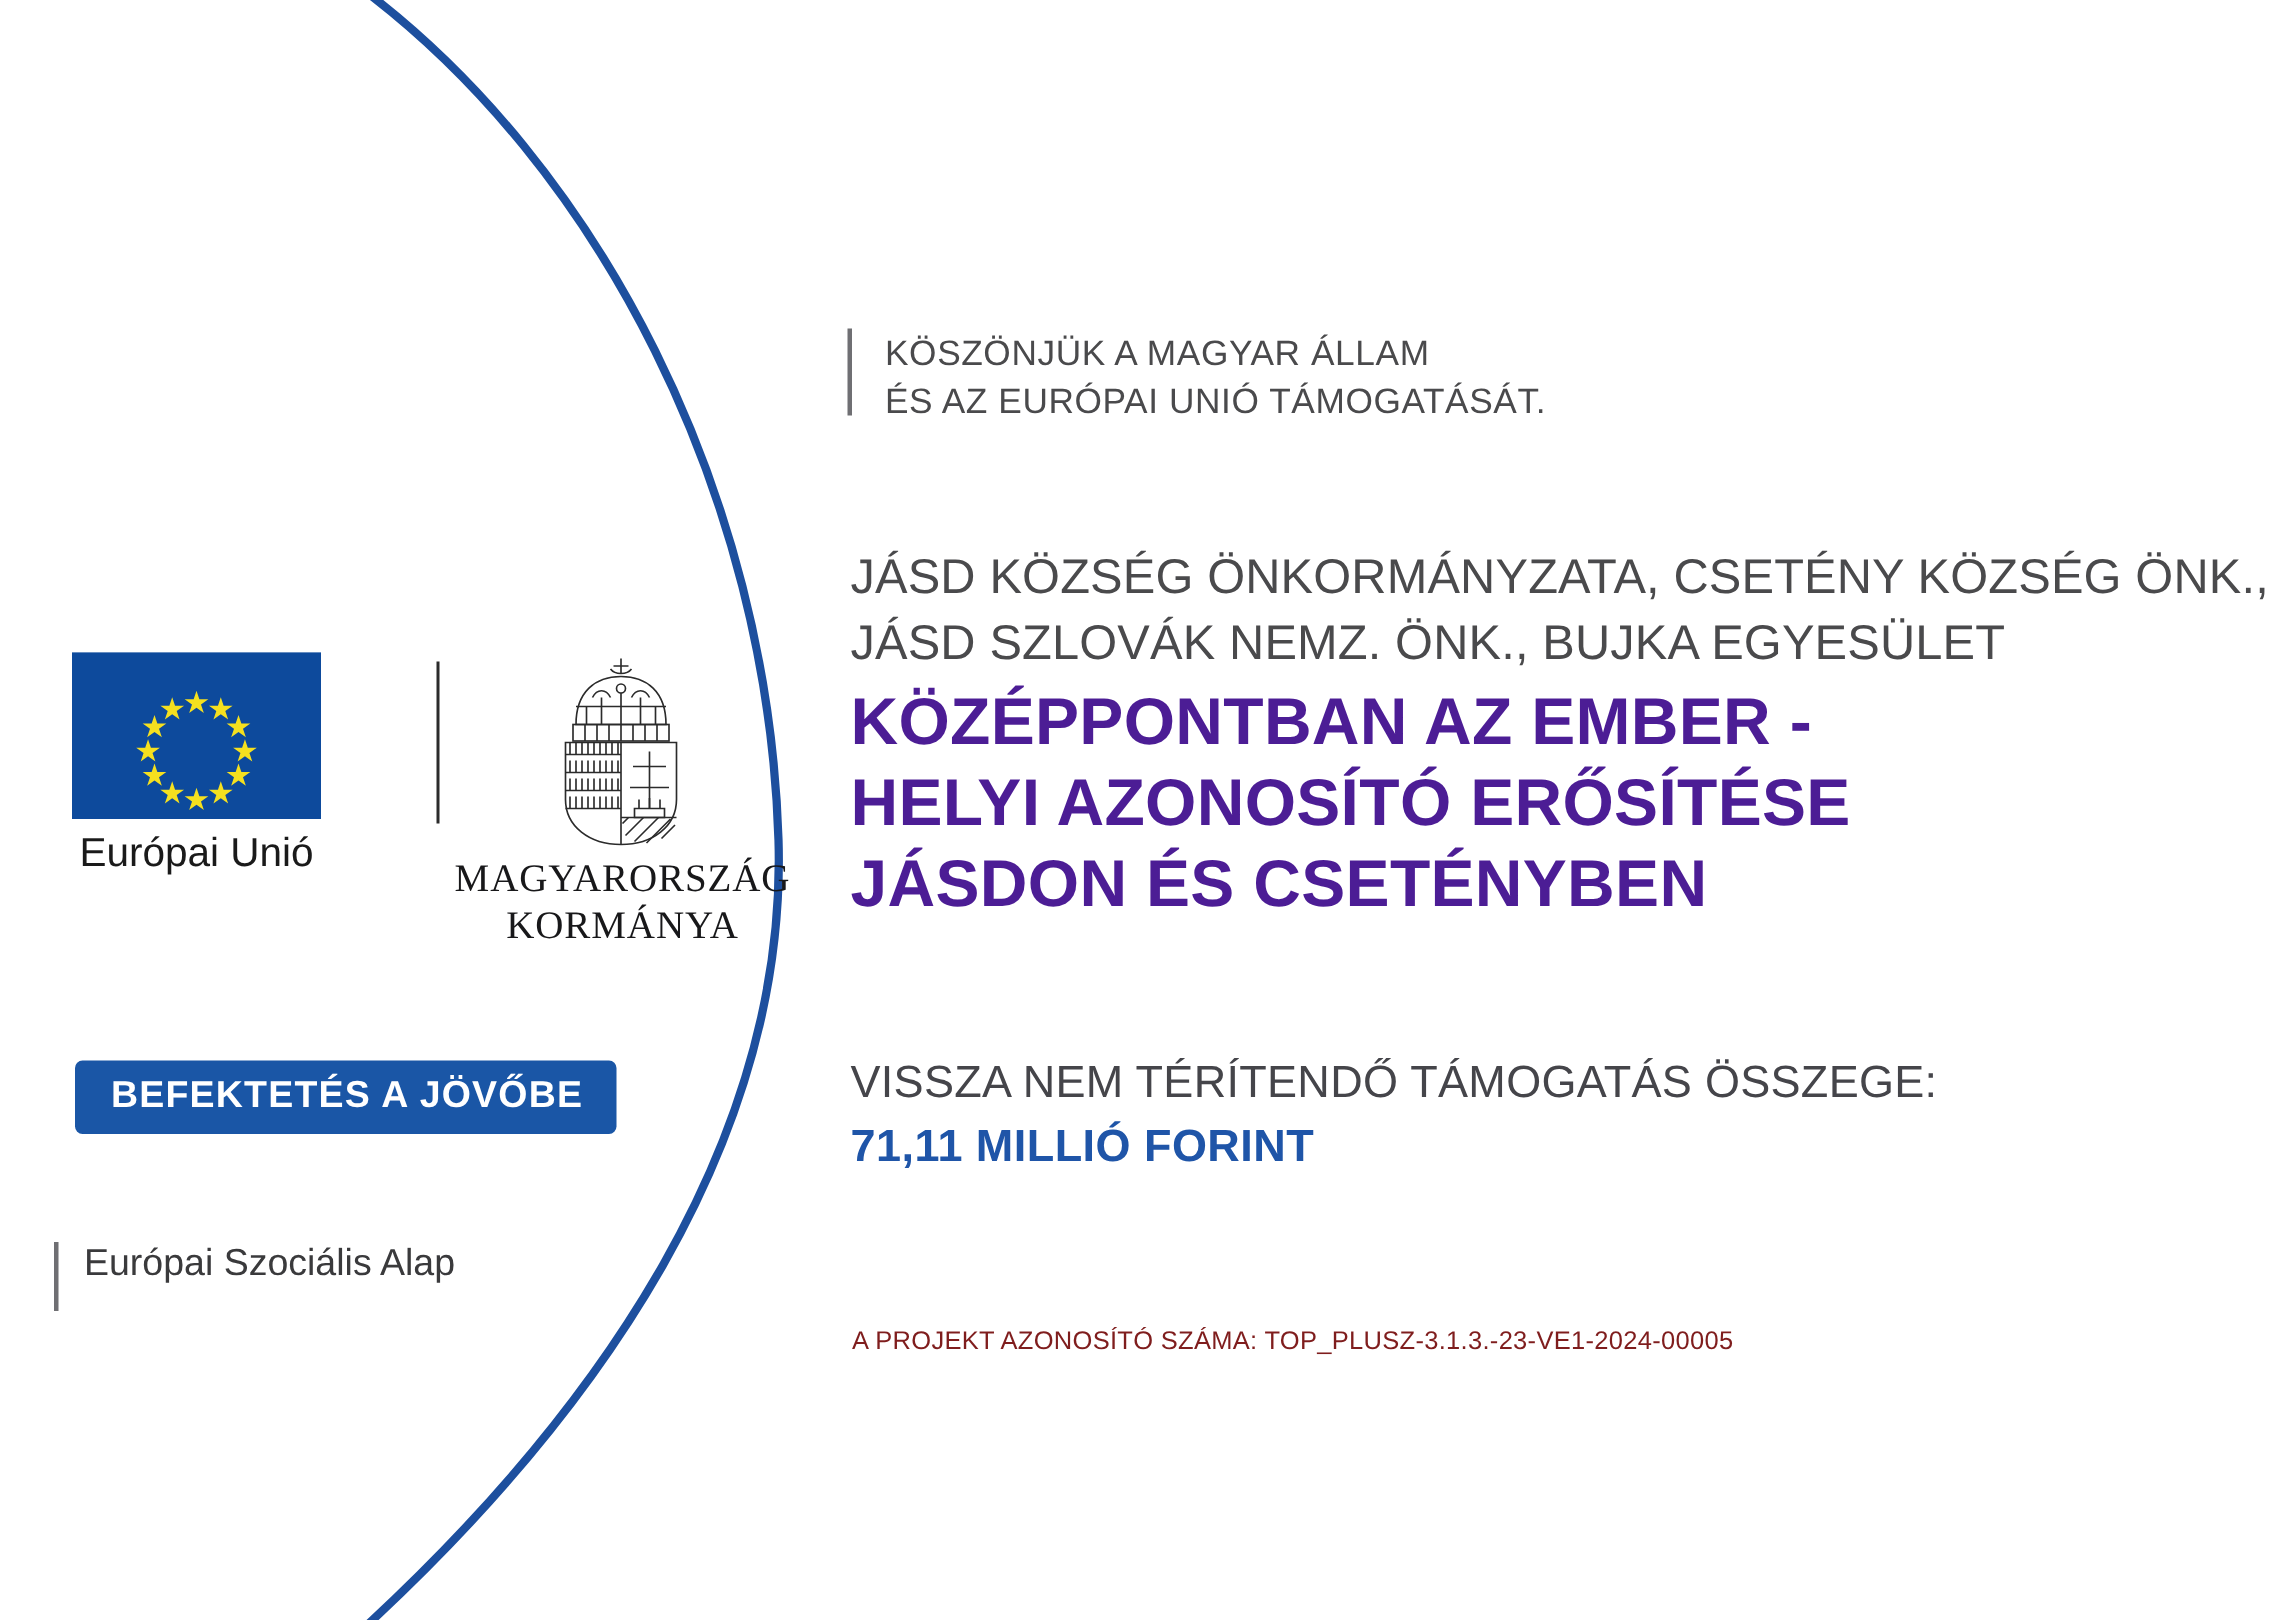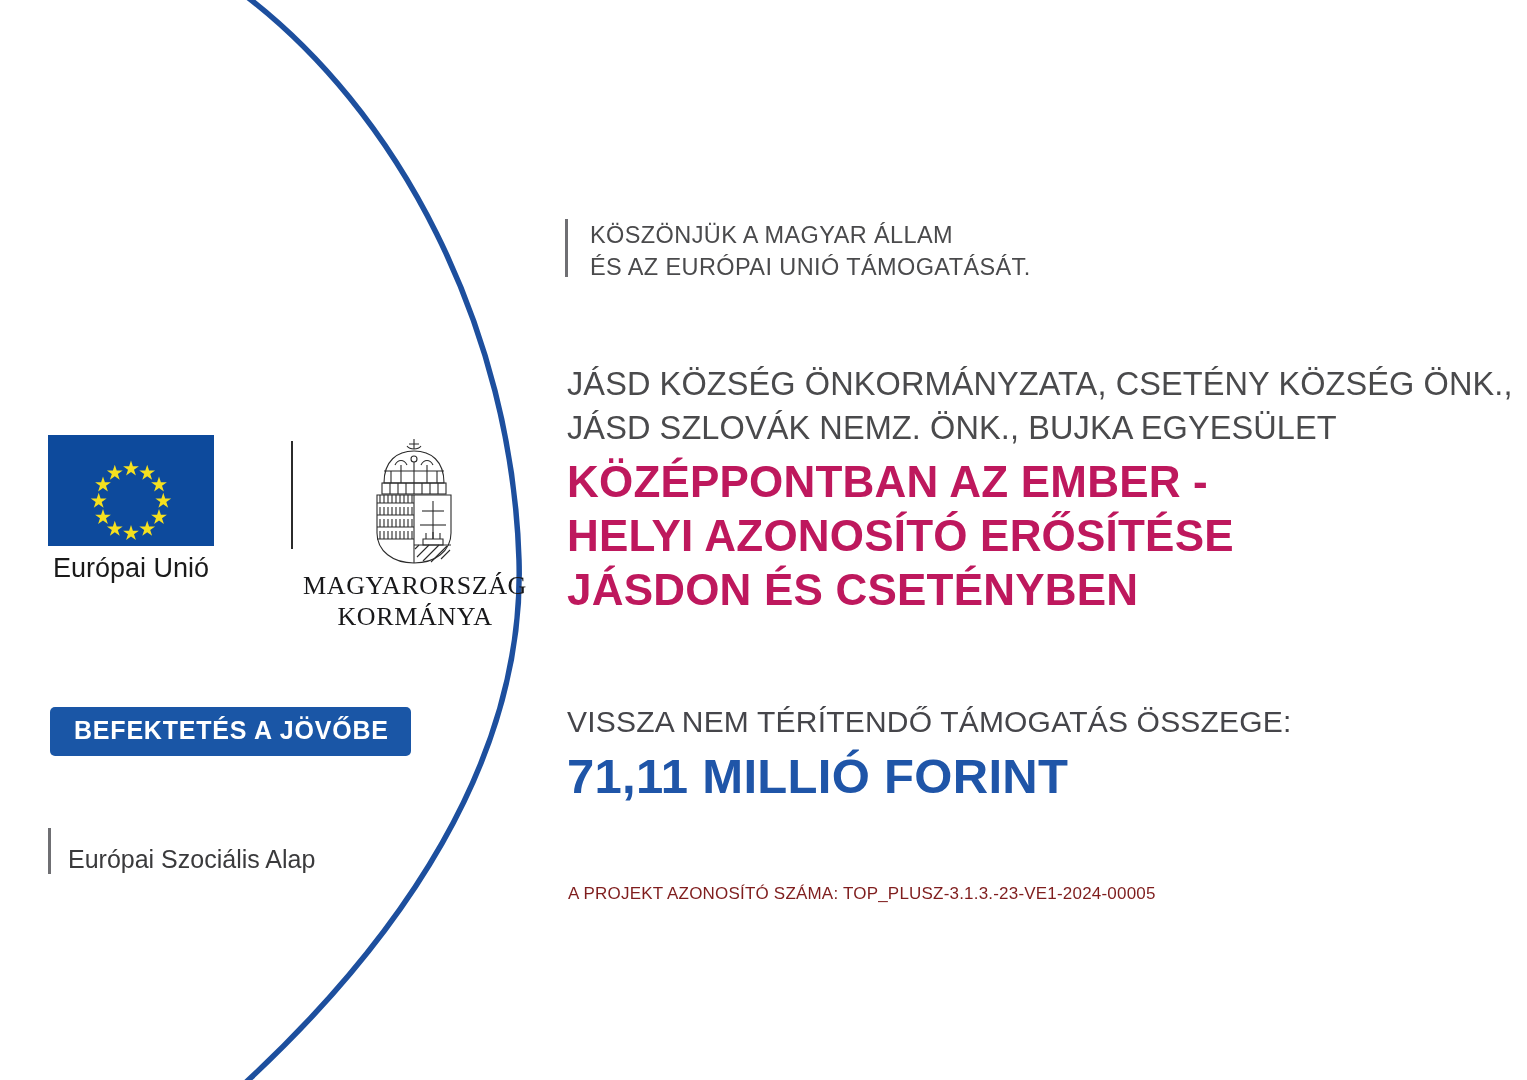--- a/index.html
+++ b/index.html
@@ -122,24 +122,24 @@
     color: #ffffff;
     font-size: 25px;
     font-weight: bold;
     letter-spacing: 0.8px;
     white-space: nowrap;
   }
 
   
   .esf-row {
     position: absolute;
-    left: 48px;
+    left: 36px;
     top: 828px;
     display: flex;
-    align-items: flex-end;
+    align-items: flex-start;
   }
   .esf-bar {
     width: 3px;
     height: 46px;
     background: #6f6f73;
     margin-right: 17px;
   }
   .esf-text {
     font-size: 25px;
     color: #3a3a3c;
@@ -186,39 +186,39 @@
     white-space: nowrap;
   }
 
   .project-title {
     position: absolute;
     left: 2px;
     top: 455px;
     font-size: 44px;
     font-weight: bold;
     line-height: 1.23;
-    color: #be185d;
+    color: #4c1d95;
     letter-spacing: 0.2px;
     white-space: nowrap;
   }
 
   .grant-label {
     position: absolute;
     left: 2px;
     top: 705px;
     font-size: 30px;
     color: #45454a;
     letter-spacing: 0.2px;
     white-space: nowrap;
   }
   .grant-amount {
     position: absolute;
     left: 2px;
     top: 748px;
-    font-size: 49px;
+    font-size: 30px;
     font-weight: bold;
     color: #1f55a8;
     letter-spacing: 0.3px;
     white-space: nowrap;
   }
 
   .project-id {
     position: absolute;
     left: 3px;
     top: 884px;

